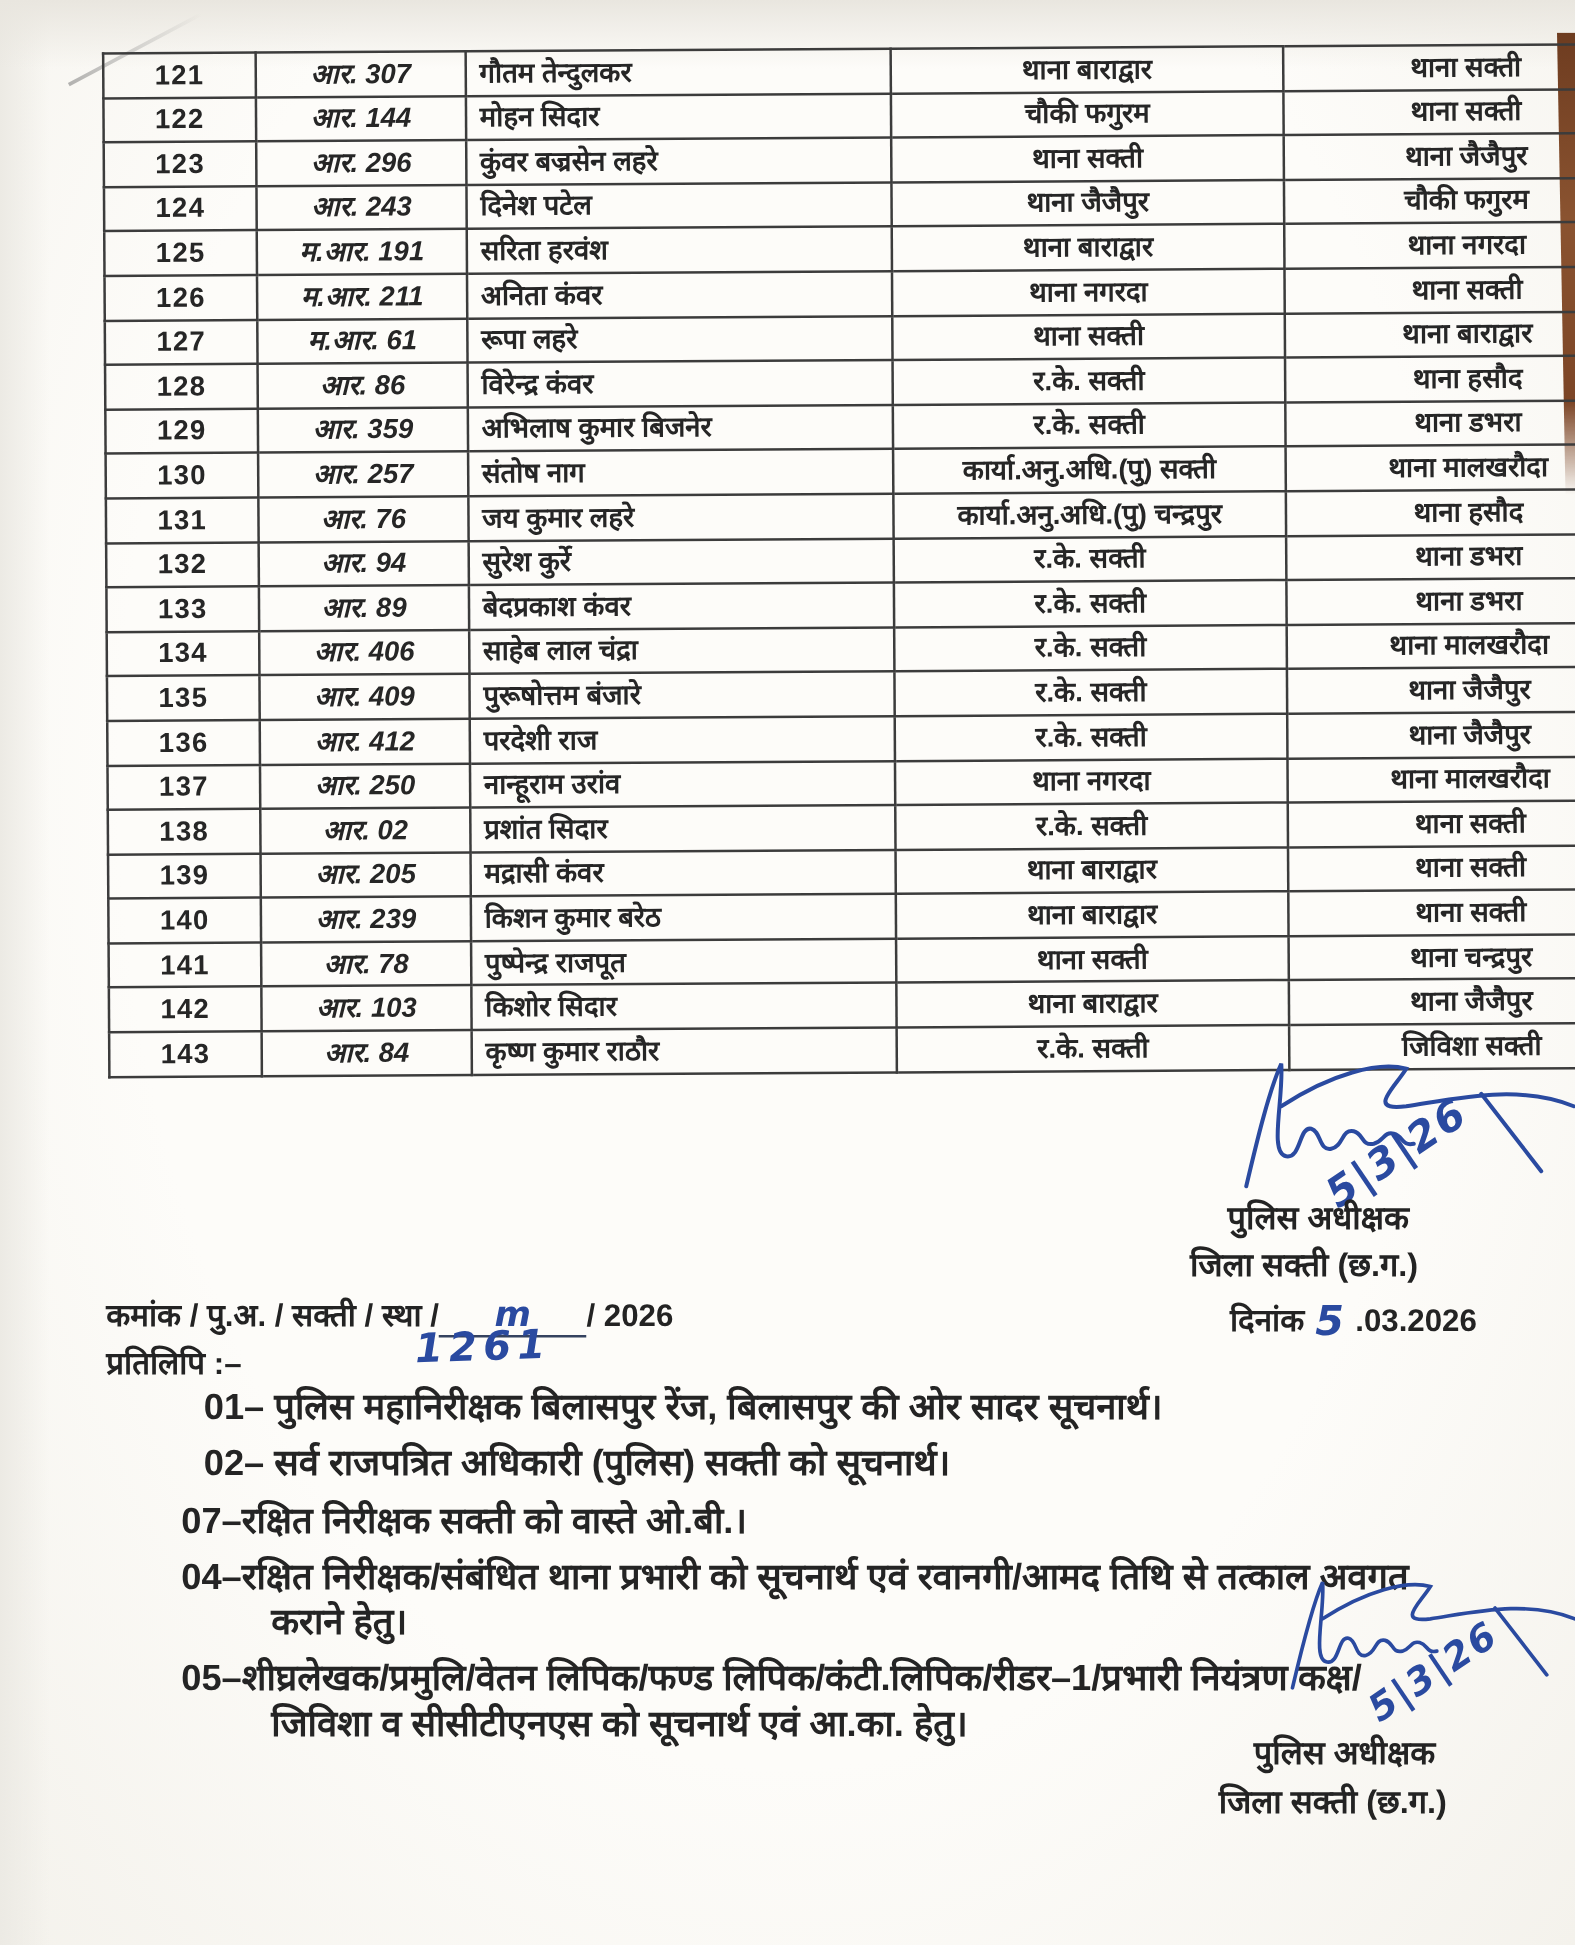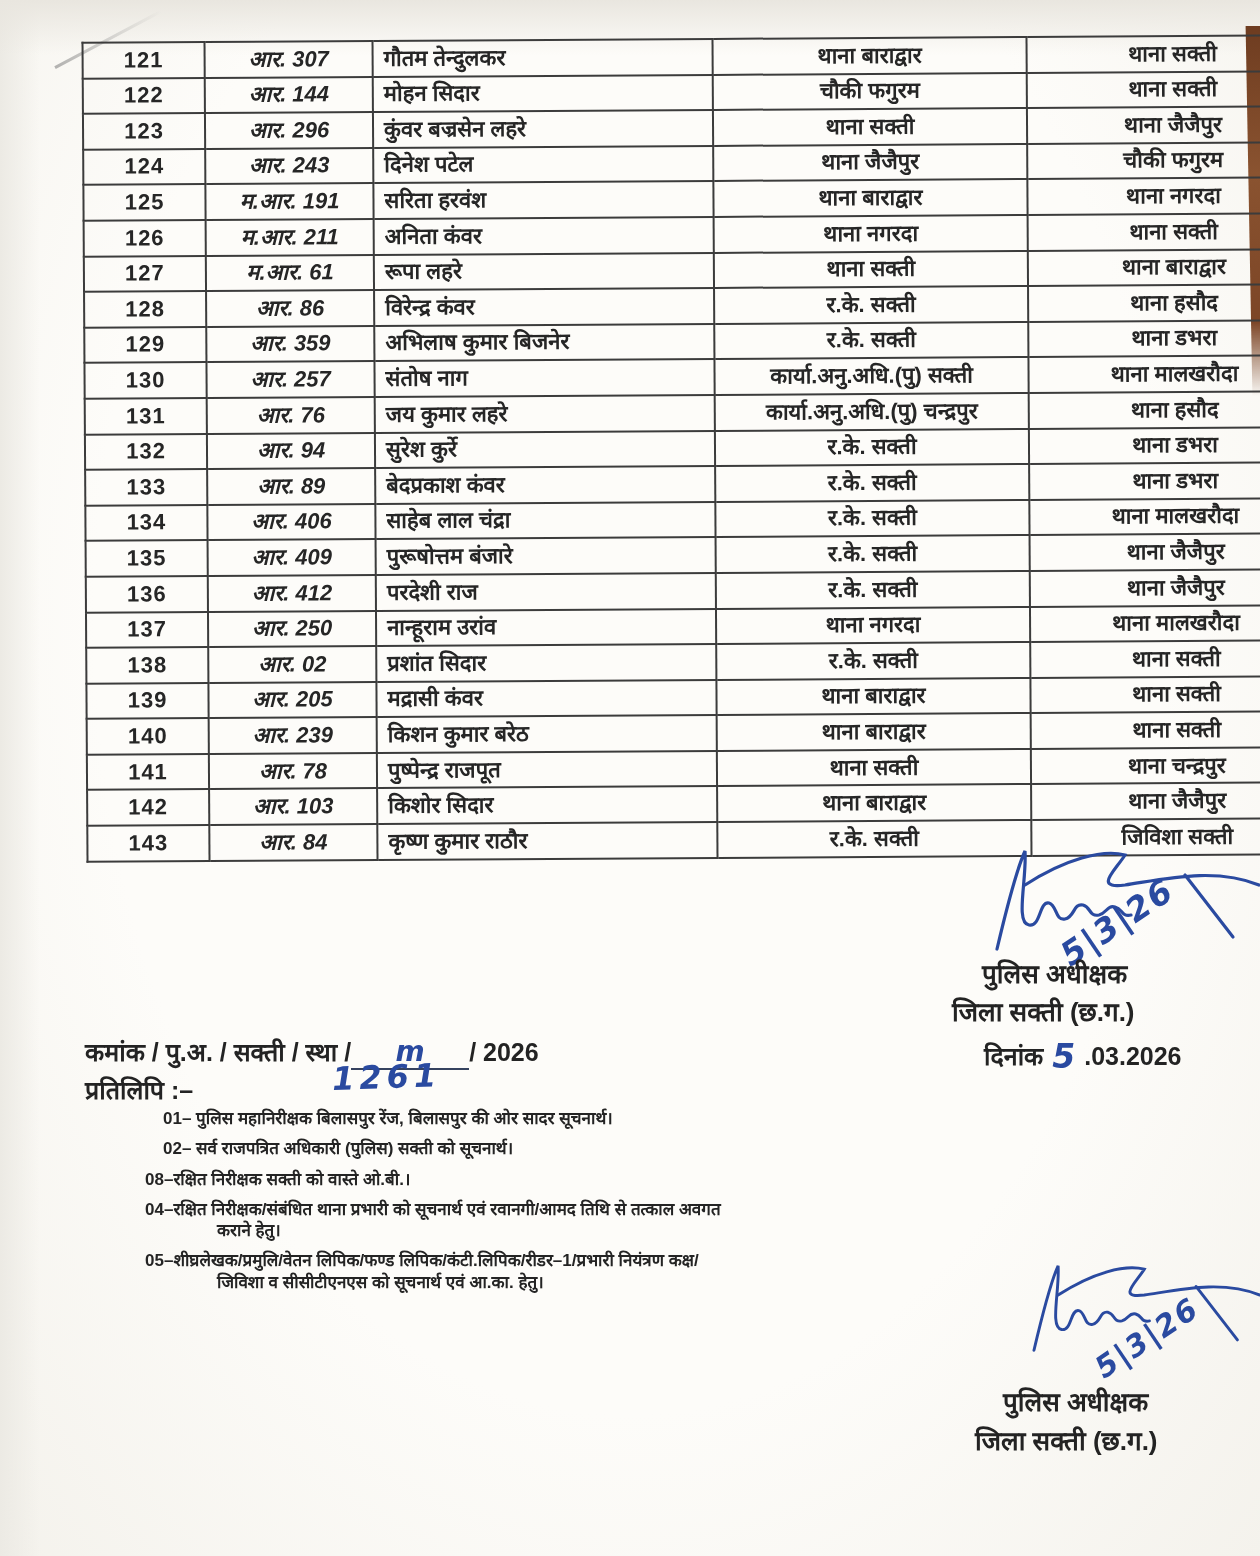--- a/index.html
+++ b/index.html
@@ -67,21 +67,21 @@
   }
   .station-slot .hand{font-size:28px;font-weight:600;}
   .disp-no{
     font-size:32px; font-weight:600; letter-spacing:5px;
     transform:rotate(-2deg);
   }
   .copies{
     position:absolute; left:145px; top:1108px; width:1080px;
     display:flex; flex-direction:column; gap:9px;
   }
-  .copy-line{font-size:17px;font-weight:600;color:#242424;line-height:1.25;}
+  .copy-line{font-size:29px;font-weight:600;color:#242424;line-height:1.25;}
   .copy-line .cont{display:block;padding-left:72px;}
   .pad1{padding-left:18px;}
   svg.sig{position:absolute;overflow:visible;}
 </style>
 </head>
 <body>
 
 <div class="page">
 
   <div class="edge-strip"></div>
@@ -275,21 +275,21 @@
     <span>कमांक / पु.अ. / सक्ती / स्था</span>
     <span>/</span><span class="station-slot"><span class="hand">m</span></span><span>/</span>
     <span>2026</span>
   </span>
   <span class="abs printed" style="left:85px;top:1072px;text-align:right;">प्रतिलिपि :–</span>
   <span class="abs hand disp-no" style="left:332px;top:1058px;">1261</span>
 
   <div class="copies">
     <div class="copy-line"><span class="pad1">01–</span> <span>पुलिस महानिरीक्षक बिलासपुर रेंज, बिलासपुर की ओर सादर सूचनार्थ।</span></div>
     <div class="copy-line"><span class="pad1">02–</span> <span>सर्व राजपत्रित अधिकारी (पुलिस) सक्ती को सूचनार्थ।</span></div>
-    <div class="copy-line"><span>08–</span><span>रक्षित निरीक्षक सक्ती को वास्ते ओ.बी.।</span></div>
+    <div class="copy-line"><span>07–</span><span>रक्षित निरीक्षक सक्ती को वास्ते ओ.बी.।</span></div>
     <div class="copy-line"><span>04–</span><span>रक्षित निरीक्षक/संबंधित थाना प्रभारी को सूचनार्थ एवं रवानगी/आमद तिथि से तत्काल अवगत</span><span class="cont">कराने हेतु।</span></div>
     <div class="copy-line"><span>05–</span><span>शीघ्रलेखक/प्रमुलि/वेतन  लिपिक/फण्ड  लिपिक/कंटी.लिपिक/रीडर–1/प्रभारी  नियंत्रण  कक्ष/</span><span class="cont">जिविशा व सीसीटीएनएस को सूचनार्थ एवं आ.का. हेतु।</span></div>
   </div>
 
   <svg class="sig" style="left:1015px;top:1258px;" width="250" height="100" viewBox="0 0 290 110">
     <g fill="none" stroke="#2a4aa0" stroke-width="3.4" stroke-linecap="round">
       <path d="M22,104 C30,70 40,28 50,6 C52,34 40,78 54,80 C66,82 64,56 74,58 C82,60 80,76 90,74 C100,72 98,58 108,60 C116,62 114,72 124,70 C132,68 132,60 140,62 C148,64 146,72 156,70"></path>
       <path d="M50,40 C90,14 128,4 150,10 C140,26 118,44 150,40 C190,34 240,22 284,40"></path>
       <path d="M210,30 L258,92"></path>
     </g>

